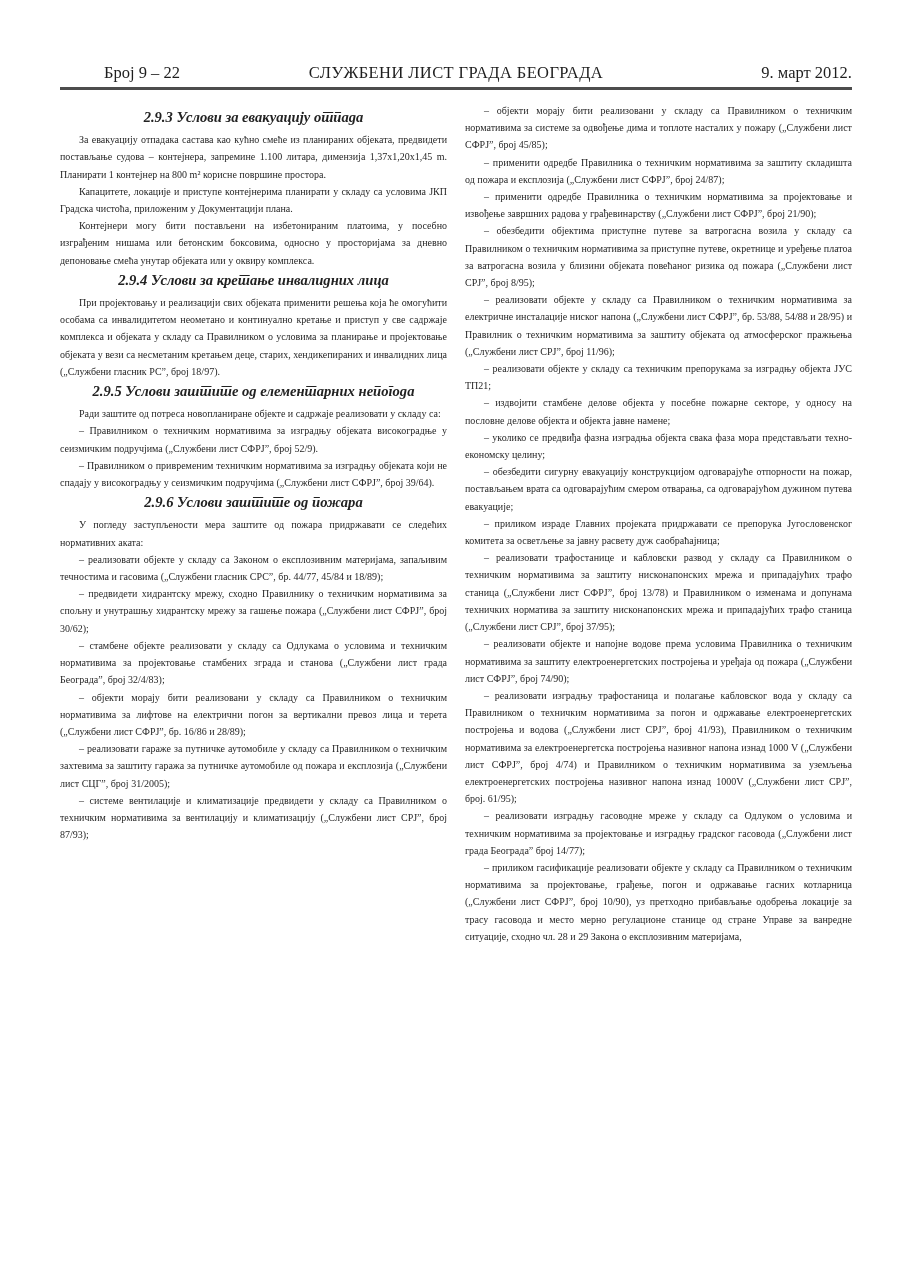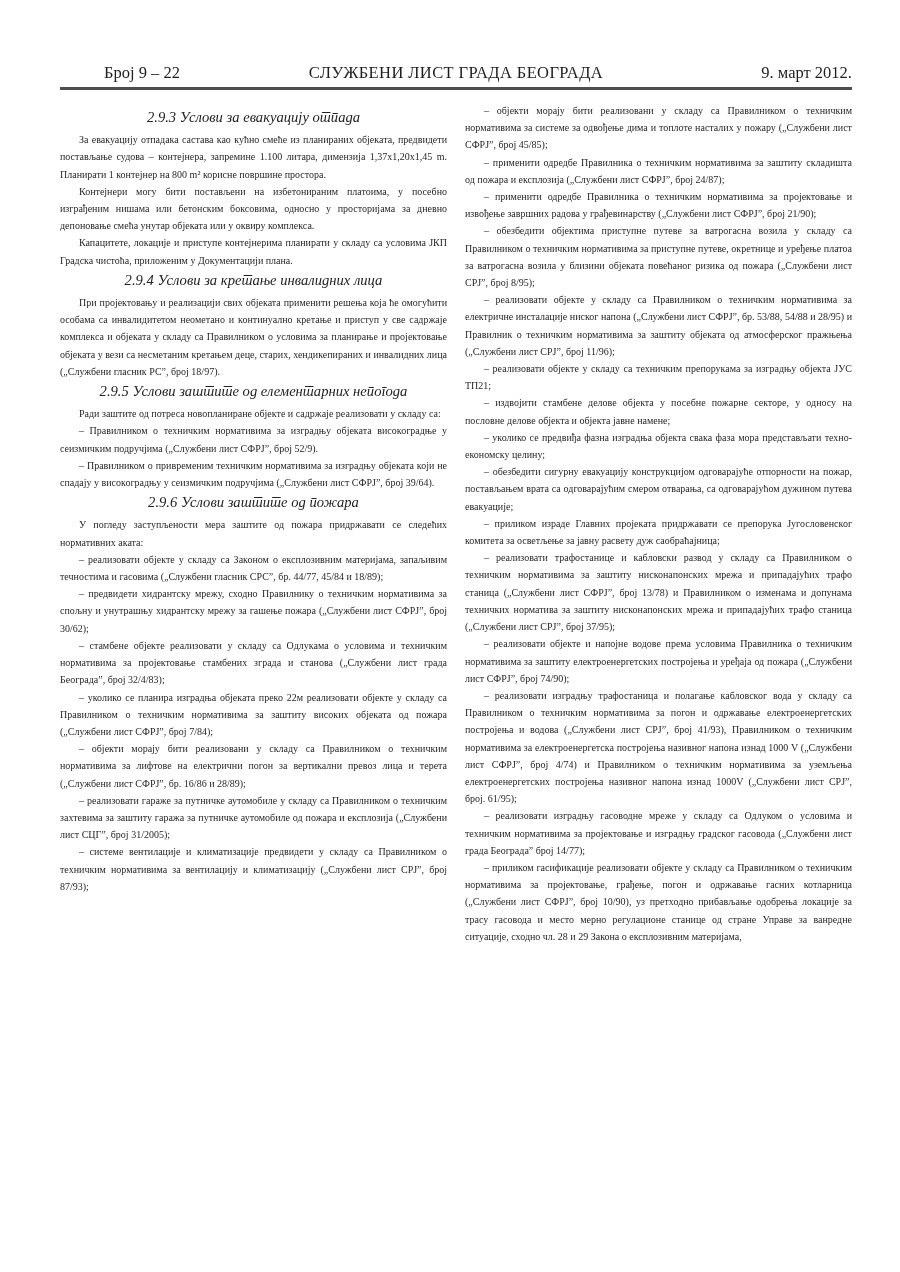--- a/index.html
+++ b/index.html
@@ -57,21 +57,21 @@
     font-size: 10px;
     line-height: 17.2px;
     text-align: justify;
     text-indent: 19px;
     color: #262626;
   }
   .col h3.heading {
     margin: 3px 0 5px 0;
     font-size: 14.6px;
     line-height: 17.2px;
-    font-weight: normal;
+    font-weight: bold;
     font-style: italic;
     text-align: center;
     text-indent: 0;
     color: #222222;
   }
   .col h3.heading:first-child { margin-top: 7px; }
 </style>
 </head>
 <body>
 
@@ -82,34 +82,33 @@
     <span class="title">СЛУЖБЕНИ ЛИСТ ГРАДА БЕОГРАДА</span>
     <span class="date">9. март 2012.</span>
   </header>
 
   <div class="head-rule"></div>
 
   <main class="doc-body">
     <section class="col">
         <h3 class="heading">2.9.3 Услови за евакуацију отпада</h3>
         <p class="para">За евакуацију отпадака састава као кућно смеће из планираних објеката, предвидети постављање судова – контејнера, запремине 1.100 литара, димензија 1,37x1,20x1,45 m. Планирати 1 контејнер на 800 m² корисне површине простора.</p>
+        <p class="para">Капацитете, локације и приступе контејнерима планирати у складу са условима ЈКП Градска чистоћа, приложеним у Документацији плана.</p>
         <p class="para">Контејнери могу бити постављени на избетонираним платоима, у посебно изграђеним нишама или бетонским боксовима, односно у просторијама за дневно депоновање смећа унутар објеката или у оквиру комплекса.</p>
-        <p class="para">Капацитете, локације и приступе контејнерима планирати у складу са условима ЈКП Градска чистоћа, приложеним у Документацији плана.</p>
         <h3 class="heading">2.9.4 Услови за кретање инвалидних лица</h3>
         <p class="para">При пројектовању и реализацији свих објеката применити решења која ће омогућити особама са инвалидитетом неометано и континуално кретање и приступ у све садржаје комплекса и објеката у складу са Правилником о условима за планирање и пројектовање објеката у вези са несметаним кретањем деце, старих, хендикепираних и инвалидних лица („Службени гласник РС”, број 18/97).</p>
         <h3 class="heading">2.9.5 Услови заштите од елементарних непогода</h3>
         <p class="para">Ради заштите од потреса новопланиране објекте и садржаје реализовати у складу са:</p>
         <p class="para">– Правилником о техничким нормативима за изградњу објеката високоградње у сеизмичким подручјима („Службени лист СФРЈ”, број 52/9).</p>
         <p class="para">– Правилником о привременим техничким нормативима за изградњу објеката који не спадају у високоградњу у сеизмичким подручјима („Службени лист СФРЈ”, број 39/64).</p>
         <h3 class="heading">2.9.6 Услови заштите од пожара</h3>
         <p class="para">У погледу заступљености мера заштите од пожара придржавати се следећих нормативних аката:</p>
         <p class="para">– реализовати објекте у складу са Законом о експлозивним материјама, запаљивим течностима и гасовима („Службени гласник СРС”, бр. 44/77, 45/84 и 18/89);</p>
         <p class="para">– предвидети хидрантску мрежу, сходно Правилнику о техничким нормативима за спољну и унутрашњу хидрантску мрежу за гашење пожара („Службени лист СФРЈ”, број 30/62);</p>
         <p class="para">– стамбене објекте реализовати у складу са Одлукама о условима и техничким нормативима за пројектовање стамбених зграда и станова („Службени лист града Београда”, број 32/4/83);</p>
-        <p class="para">– уколико се планира изградња објеката преко 22м реализовати објекте у складу са Правилником о техничким нормативима за заштиту високих објеката од пожара („Службени лист СФРЈ”, број 7/84);</p>
         <p class="para">– објекти морају бити реализовани у складу са Правилником о техничким нормативима за лифтове на електрични погон за вертикални превоз лица и терета („Службени лист СФРЈ”, бр. 16/86 и 28/89);</p>
         <p class="para">– реализовати гараже за путничке аутомобиле у складу са Правилником о техничким захтевима за заштиту гаража за путничке аутомобиле од пожара и експлозија („Службени лист СЦГ”, број 31/2005);</p>
         <p class="para">– системе вентилације и климатизације предвидети у складу са Правилником о техничким нормативима за вентилацију и климатизацију („Службени лист СРЈ”, број 87/93);</p>
       </section>
     <section class="col">
         <p class="para">– објекти морају бити реализовани у складу са Правилником о техничким нормативима за системе за одвођење дима и топлоте насталих у пожару („Службени лист СФРЈ”, број 45/85);</p>
         <p class="para">– применити одредбе Правилника о техничким нормативима за заштиту складишта од пожара и експлозија („Службени лист СФРЈ”, број 24/87);</p>
         <p class="para">– применити одредбе Правилника о техничким нормативима за пројектовање и извођење завршних радова у грађевинарству („Службени лист СФРЈ”, број 21/90);</p>
         <p class="para">– обезбедити објектима приступне путеве за ватрогасна возила у складу са Правилником о техничким нормативима за приступне путеве, окретнице и уређење платоа за ватрогасна возила у близини објеката повећаног ризика од пожара („Службени лист СРЈ”, број 8/95);</p>
         <p class="para">– реализовати објекте у складу са Правилником о техничким нормативима за електричне инсталације ниског напона („Службени лист СФРЈ”, бр. 53/88, 54/88 и 28/95) и Правилник о техничким нормативима за заштиту објеката од атмосферског пражњења („Службени лист СРЈ”, број 11/96);</p>

